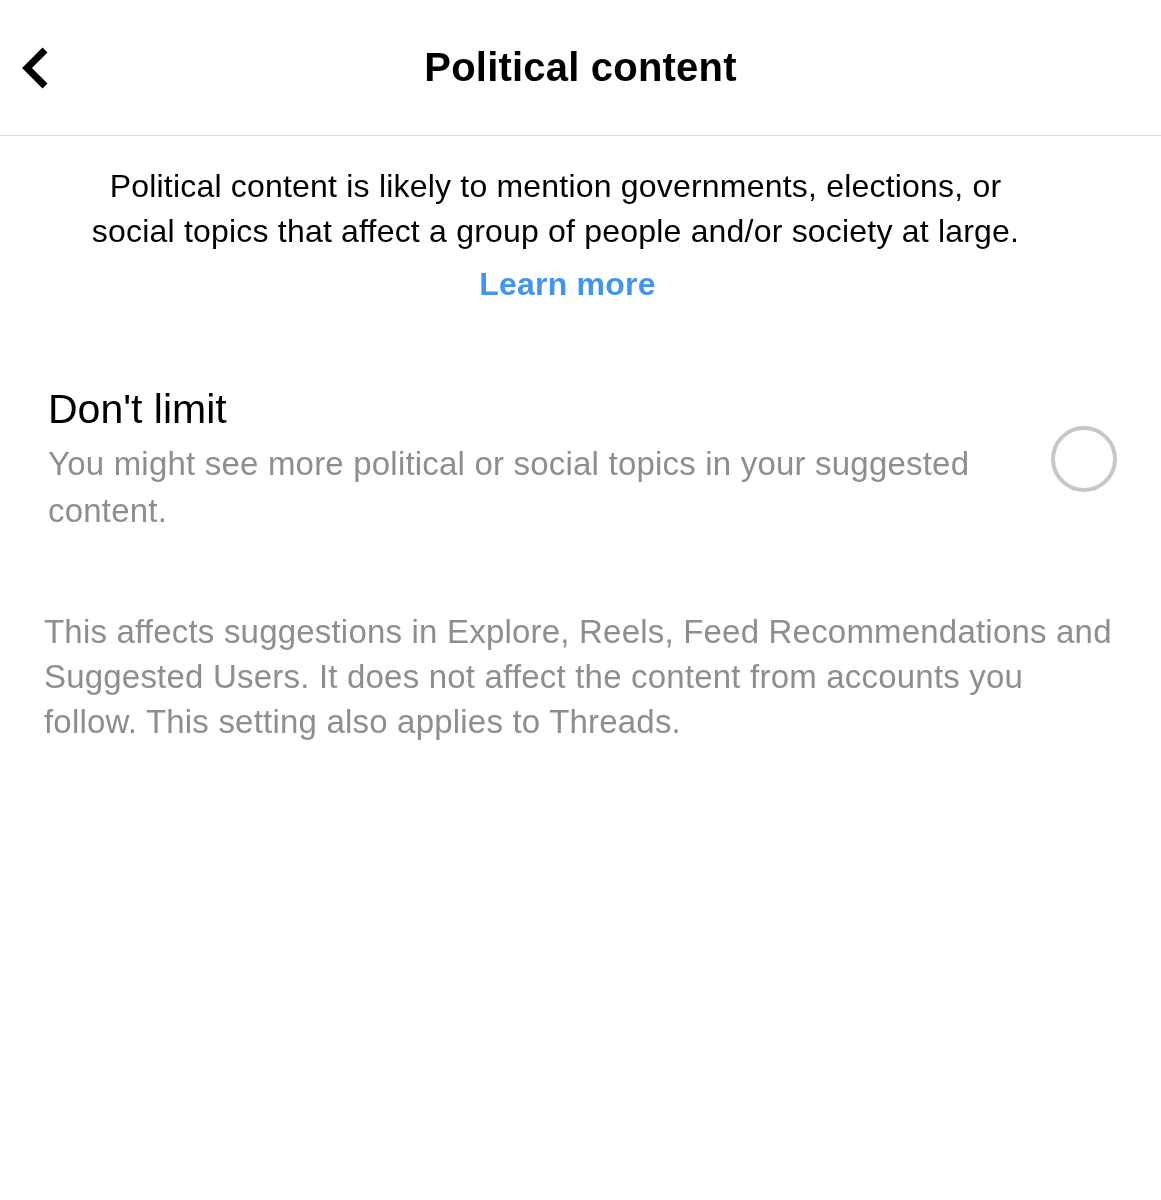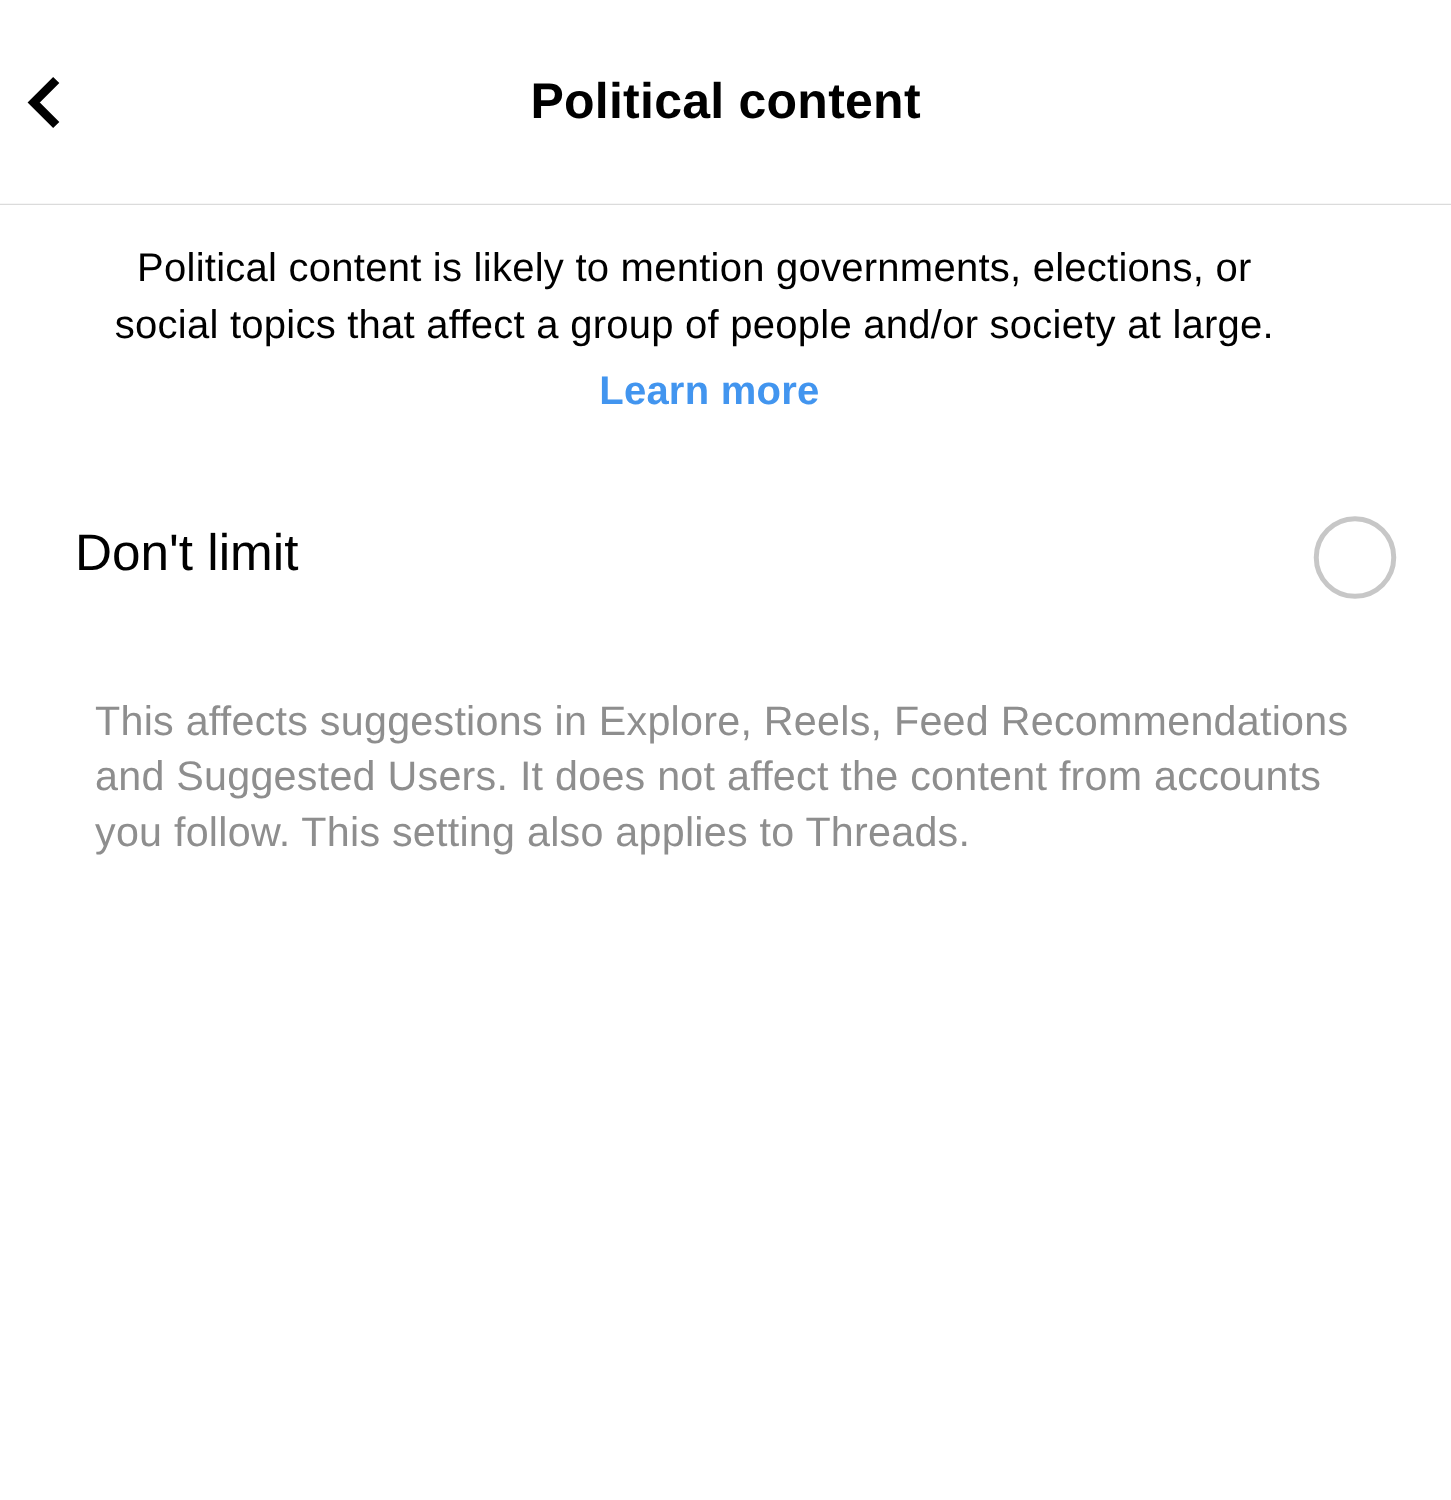--- a/index.html
+++ b/index.html
@@ -10,21 +10,21 @@
     body {
       width: 1161px;
       height: 1200px;
       font-family: -apple-system, BlinkMacSystemFont, "Segoe UI", Helvetica, Arial, sans-serif;
       background: #ffffff;
       color: #000000;
     }
     .header {
       display: flex;
       align-items: center;
-      height: 164px;
+      height: 136px;
       border-bottom: 1px solid #dbdbdb;
       position: relative;
     }
     .back-button {
       position: absolute;
       left: 14px;
       top: 50%;
       transform: translateY(-50%);
       width: 48px;
       height: 48px;
@@ -55,21 +55,21 @@
       display: inline-block;
       margin-top: 12px;
       font-size: 32px;
       font-weight: 600;
       color: #4295ef;
       cursor: pointer;
       letter-spacing: 0.2px;
       margin-left: 24px;
     }
     .options {
-      padding: 82px 44px 0 60px;
+      padding: 82px 44px 0 48px;
     }
     .option-row {
       display: flex;
       align-items: center;
       justify-content: space-between;
       margin-bottom: 66px;
       cursor: pointer;
     }
     .option-text {
       flex: 1;
@@ -110,21 +110,20 @@
       height: 20px;
       border-radius: 50%;
       background: #ffffff;
     }
     .footer-note {
       padding: 10px 44px 0 44px;
       font-size: 33px;
       line-height: 1.36;
       color: #8e8e8e;
       letter-spacing: 0.2px;
-      margin-left: 32px;
     }
   </style>
 </head>
 <body>
 
 <div class="header">
   <div class="back-button">
     <svg width="40" height="48" viewBox="0 0 40 48" fill="none">
       <path d="M27 6 L9 24 L27 42" stroke="#000000" stroke-width="7" stroke-linecap="butt" stroke-linejoin="miter" fill="none"></path>
     </svg>
@@ -135,20 +134,21 @@
 <div class="intro-section">
   <div class="intro-text">Political content is likely to mention governments, elections, or social topics that affect a group of people and/or society at large.</div>
   <a class="learn-more">Learn more</a>
 </div>
 
 <div class="options">
 
   <div class="option-row">
     <div class="option-text">
       <div class="option-title">Don't limit</div>
+      <div class="option-desc">You might see more political or social topics in your suggested content.</div>
     </div>
     <div class="radio radio-unselected"></div>
   </div>
 
 
 </div>
 
 <div class="footer-note">This affects suggestions in Explore, Reels, Feed Recommendations and Suggested Users. It does not affect the content from accounts you follow. This setting also applies to Threads.</div>
 
 </body></html>

